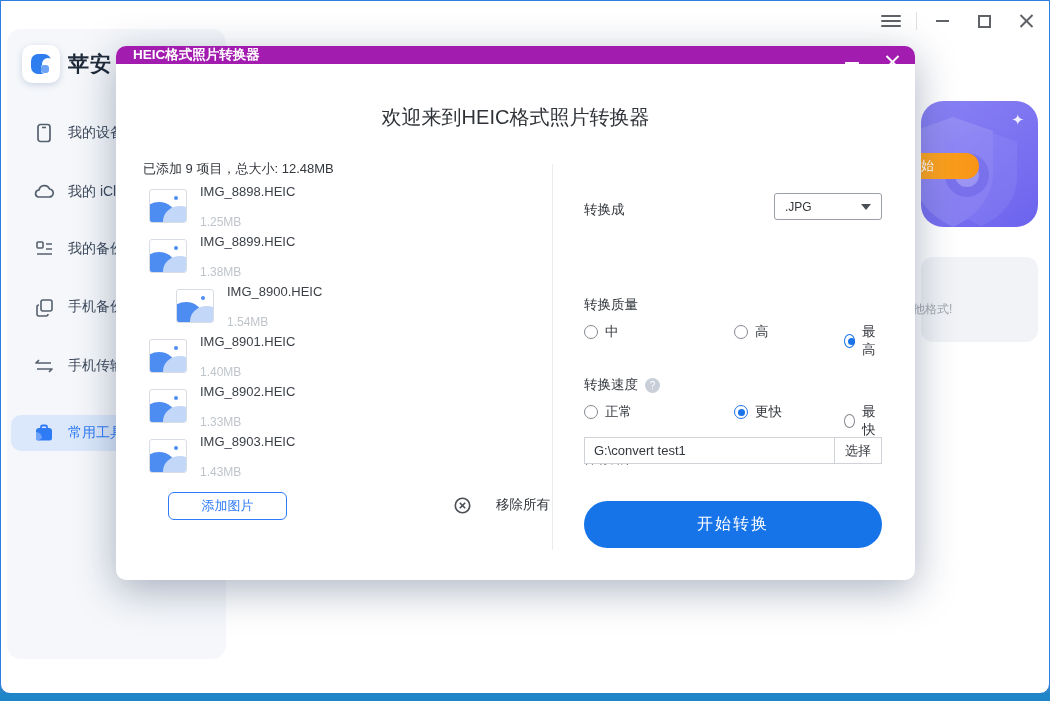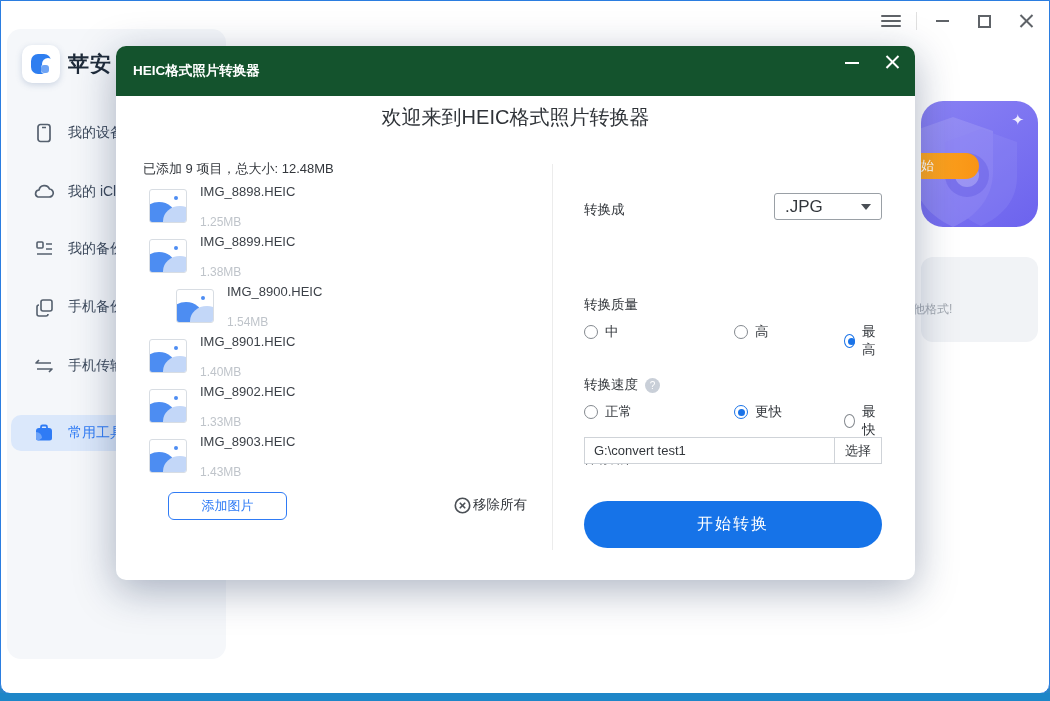--- a/index.html
+++ b/index.html
@@ -39,52 +39,52 @@
   .promo-shield { position:absolute; left:-28px; top:8px; opacity:.45; }
   .promo-btn { position:absolute; left:-42px; top:52px; width:100px; height:26px; border-radius:14px;
                background:linear-gradient(90deg,#ffb42a,#f99415); color:#ffffff; font-size:13px;
                display:flex; align-items:center; justify-content:flex-end; padding-right:45px; cursor:pointer; }
   .info-card { position:absolute; left:920px; top:256px; width:117px; height:85px; border-radius:12px; background:#f1f3f6; }
   .info-card .txt { position:absolute; left:-8px; top:44px; font-size:12px; color:#a2a8b0; white-space:nowrap; }
 
   
   .dialog { position:absolute; left:115px; top:45px; width:799px; height:534px; background:#ffffff; border-radius:10px;
             box-shadow:0 10px 40px rgba(20,40,80,.35); z-index:5; overflow:hidden; }
-  .dlg-titlebar { position:relative; height:50px; background:#14532d; display:flex; align-items:center; padding-left:17px; }
+  .dlg-titlebar { position:relative; height:18px; background:#a21caf; display:flex; align-items:center; padding-left:17px; }
   .dlg-title { color:#ffffff; font-size:13.5px; font-weight:bold; }
   .dlg-min { position:absolute; right:48px; top:0; width:30px; height:33px; display:flex; align-items:center; justify-content:center; cursor:pointer; }
   .dlg-min i { width:14px; height:2px; background:#ffffff; display:block; }
   .dlg-close { position:absolute; right:8px; top:0; width:30px; height:33px; display:flex; align-items:center; justify-content:center; cursor:pointer; }
   .dlg-close .glyph-x::before,.dlg-close .glyph-x::after { background:#ffffff; }
   .dlg-welcome { position:absolute; left:0; top:58px; width:100%; text-align:center; font-size:20px; color:#2f3338; font-weight:500; }
 
   .list-summary { position:absolute; left:27px; top:114px; font-size:13px; color:#33373c; }
   .file-row { position:absolute; left:33px; width:300px; height:40px; display:flex; align-items:center; gap:13px; }
   .fr-1{top:140px;} .fr-2{top:190px;} .fr-3{top:240px;padding-left:27px;} .fr-4{top:290px;} .fr-5{top:340px;} .fr-6{top:390px;}
   .thumb { width:38px; height:34px; background:#ffffff; border:1px solid #d8dde3; border-radius:3px; position:relative; overflow:hidden; }
   .thumb .hill-l { position:absolute; left:-8px; bottom:-10px; width:34px; height:30px; background:#4d8df2; border-radius:50%; }
   .thumb .hill-r { position:absolute; right:-11px; bottom:-14px; width:34px; height:30px; background:#c3d7f8; border-radius:50%; }
   .thumb .sun { position:absolute; right:8px; top:6px; width:4px; height:4px; background:#4d8df2; border-radius:50%; }
   .file-meta { display:flex; flex-direction:column; gap:16px; }
   .file-name { font-size:13px; color:#3c4148; }
   .file-size { font-size:12px; color:#bfc4ca; }
 
   .add-btn { position:absolute; left:32px; top:446px; width:119px; height:28px; border:1px solid #2f7bf5; border-radius:6px;
              background:#ffffff; color:#2f7bf5; font-size:13px; display:flex; align-items:center; justify-content:center; cursor:pointer;margin-left:20px; }
-  .remove-all { position:absolute; left:338px; top:450px; display:flex; align-items:center; gap:2px; cursor:pointer; }
+  .remove-all { position:absolute; left:338px; top:450px; display:flex; align-items:center; gap:25px; cursor:pointer; }
   .remove-all .lbl { font-size:13.5px; color:#33373c; }
 
   .v-divider { position:absolute; left:436px; top:118px; width:1px; height:386px; background:#ececec; }
 
   
   .lbl-row { position:absolute; font-size:13.5px; color:#33373c; display:flex; align-items:center; gap:7px; }
   .format-label { left:468px; top:155px; }
   .format-select { position:absolute; left:658px; top:147px; width:108px; height:27px; border:1px solid #9aa0a6; border-radius:3px;
                    background:#ffffff; display:flex; align-items:center; padding:0 10px; cursor:pointer; }
-  .format-select .val { font-size:17px; color:#33373c; flex:1; }
+  .format-select .val { font-size:12px; color:#33373c; flex:1; }
   .caret { width:0; height:0; border-left:5px solid transparent; border-right:5px solid transparent; border-top:6px solid #4a4f55; }
   .quality-label { left:468px; top:250px; }
   .speed-label { left:468px; top:330px; }
   .path-label { left:468px; top:404px; }
   .help-dot { width:15px; height:15px; border-radius:50%; background:#c9cfd8; color:#ffffff; font-size:10px; display:flex; align-items:center; justify-content:center; cursor:pointer; }
 
   .radio-row { position:absolute; left:468px; width:298px; height:16px; }
   .qr-row { top:277px; } .sr-row { top:357px; }
   .radio { position:absolute; display:flex; align-items:center; gap:7px; cursor:pointer; }
   .r-c1{left:0;} .r-c2{left:150px;} .r-c3{left:260px;}

